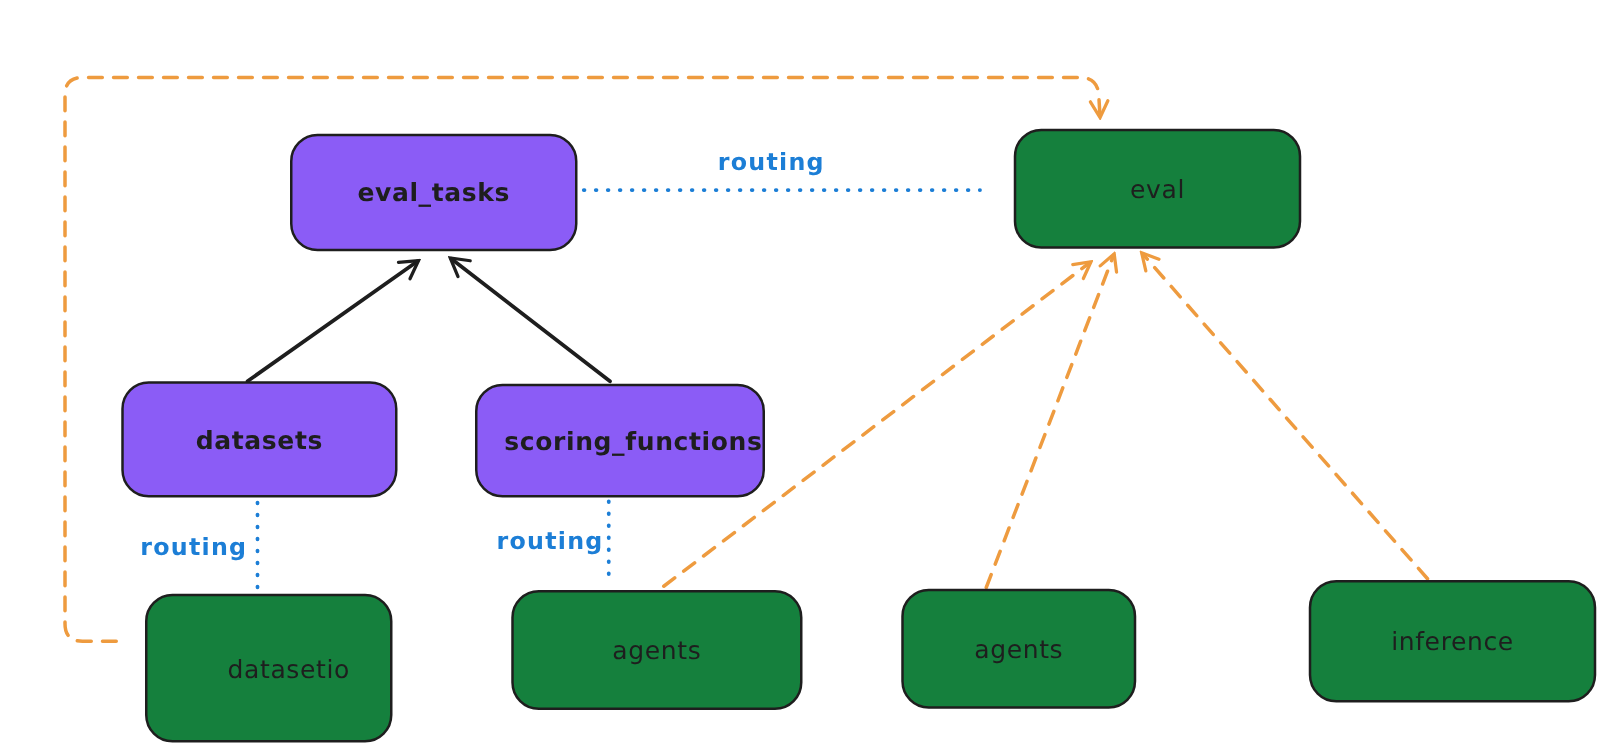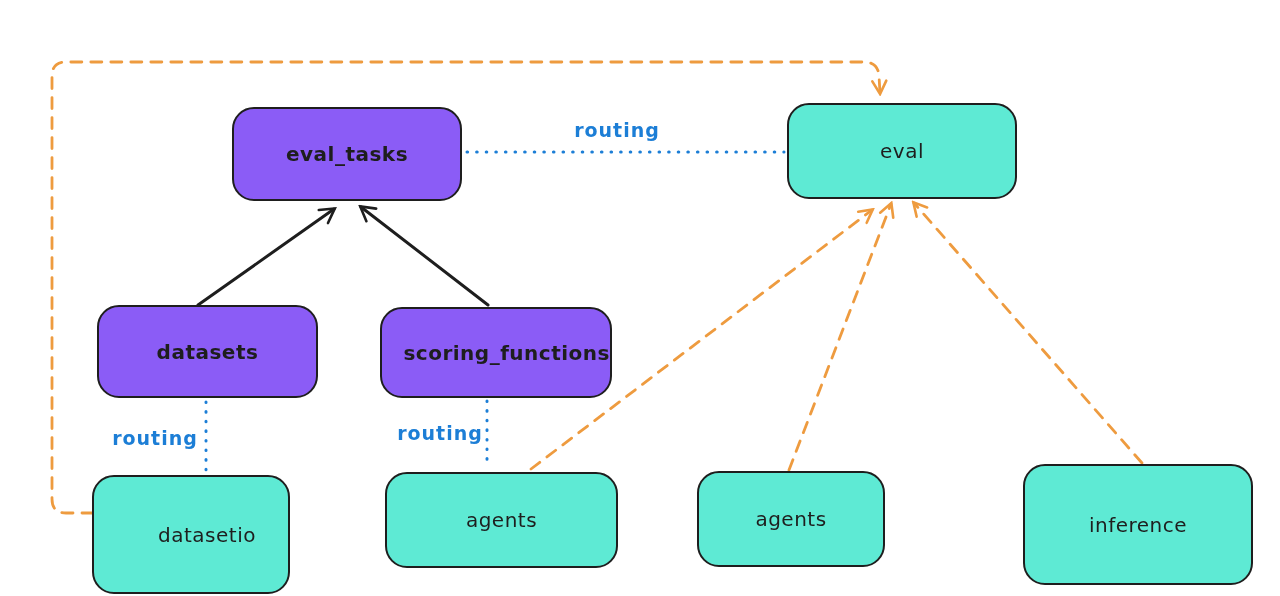--- a/index.html
+++ b/index.html
@@ -28,30 +28,30 @@
     border: 2.5px solid #1e1e1e;
     border-radius: 22px;
     display: flex;
     align-items: center;
     justify-content: center;
     font-size: 20px;
     color: #1e1e1e;
     letter-spacing: 0.5px;
   }
   .node.blue  { background: #8b5cf6; font-weight: bold; }
-  .node.green { background: #5eead4; }
+  .node.green { background: #15803d; margin-left: 24px; }
 
   #node-eval_tasks        { left: 232px;  top: 107px; width: 230px; height: 94px; }
   #node-eval              { left: 787px;  top: 103px; width: 230px; height: 96px; }
   #node-datasets          { left: 97px;   top: 305px; width: 221px; height: 93px; }
   #node-scoring_functions { left: 380px;  top: 307px; width: 232px; height: 91px; justify-content: flex-end; }
   #node-datasetio         { left: 92px;   top: 475px; width: 198px; height: 119px; padding-left: 32px; }
   #node-scoring           { left: 385px;  top: 472px; width: 233px; height: 96px; }
   #node-agents            { left: 697px;  top: 471px; width: 188px; height: 96px; text-align: right; }
-  #node-inference         { left: 1023px; top: 464px; width: 230px; height: 121px; }
+  #node-inference         { left: 1023px; top: 464px; width: 230px; height: 98px; }
 
   .edge-label {
     position: absolute;
     width: 130px;
     text-align: center;
     font-size: 19px;
     font-weight: bold;
     color: #1c7ed6;
     letter-spacing: 1px;
   }

